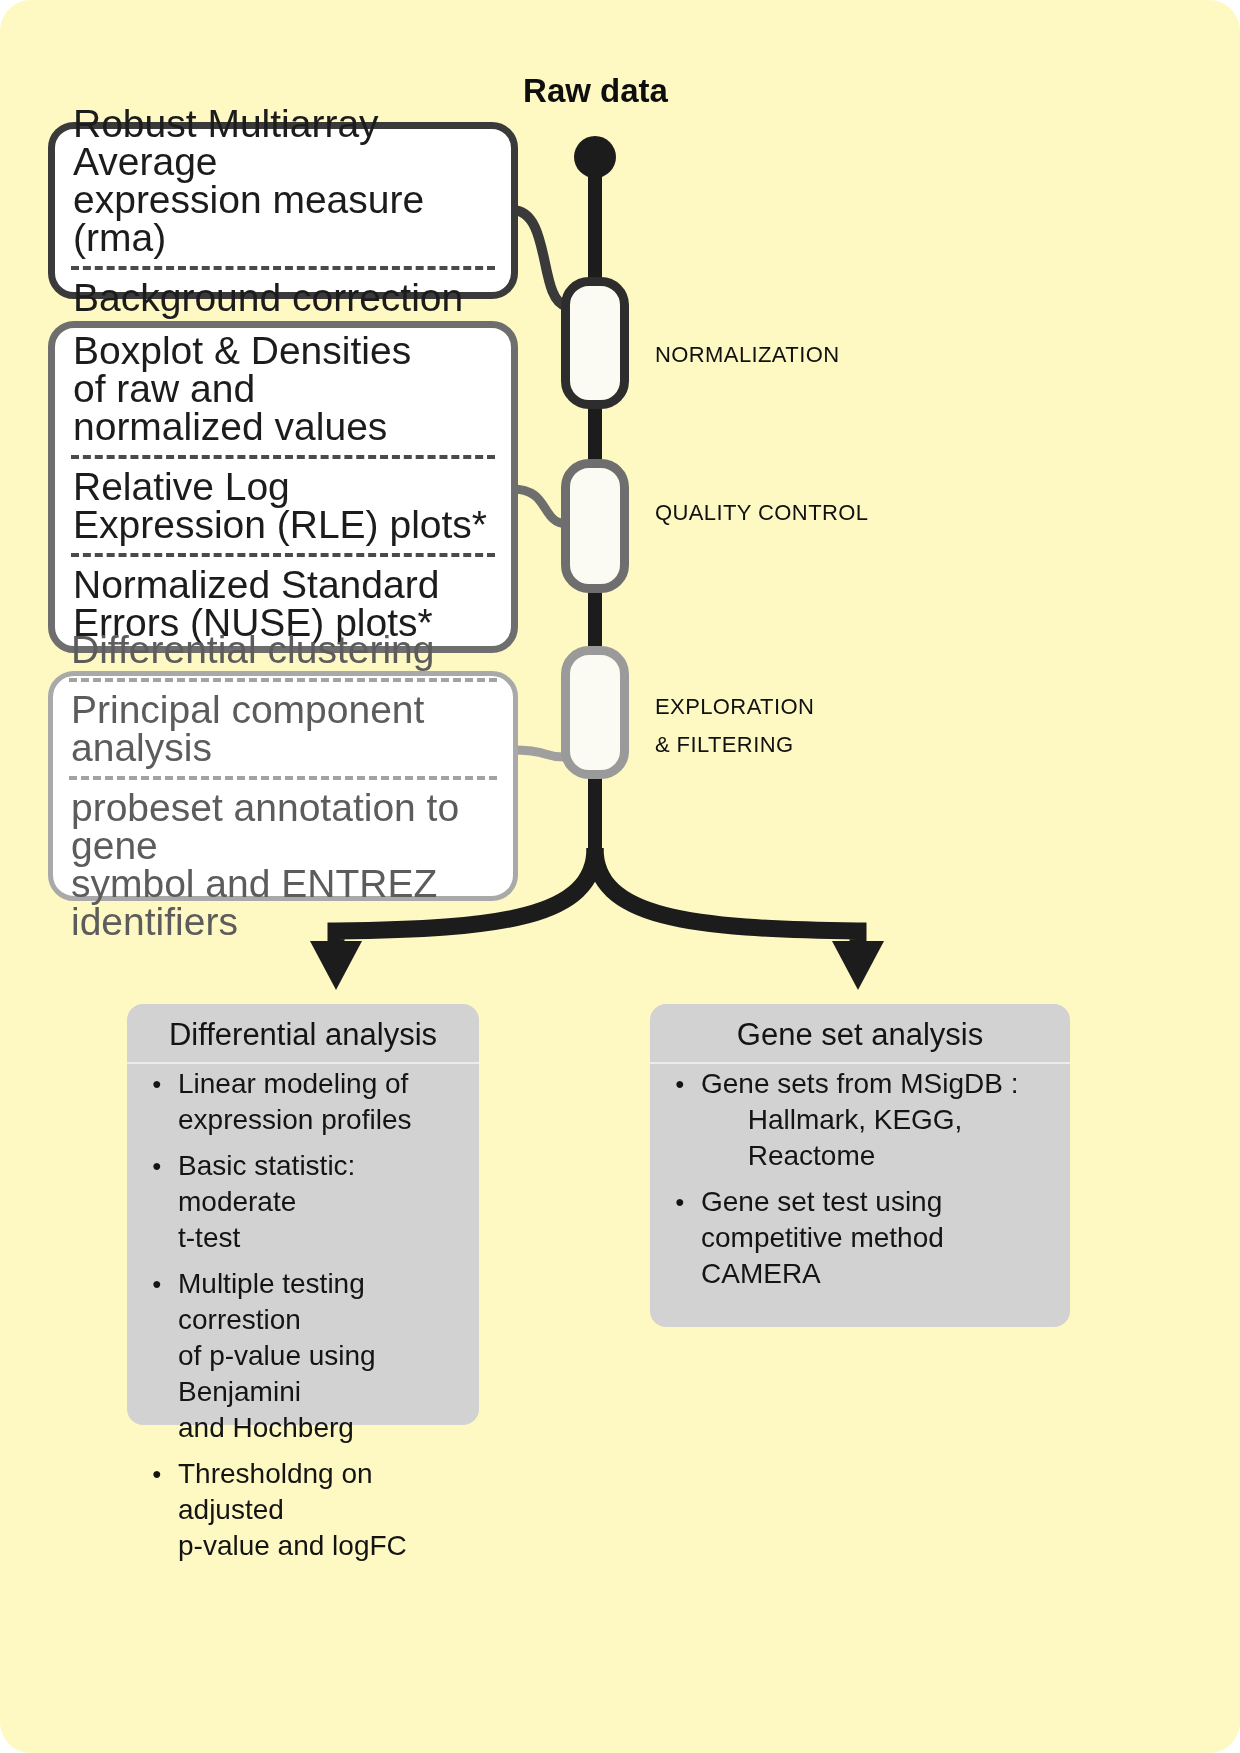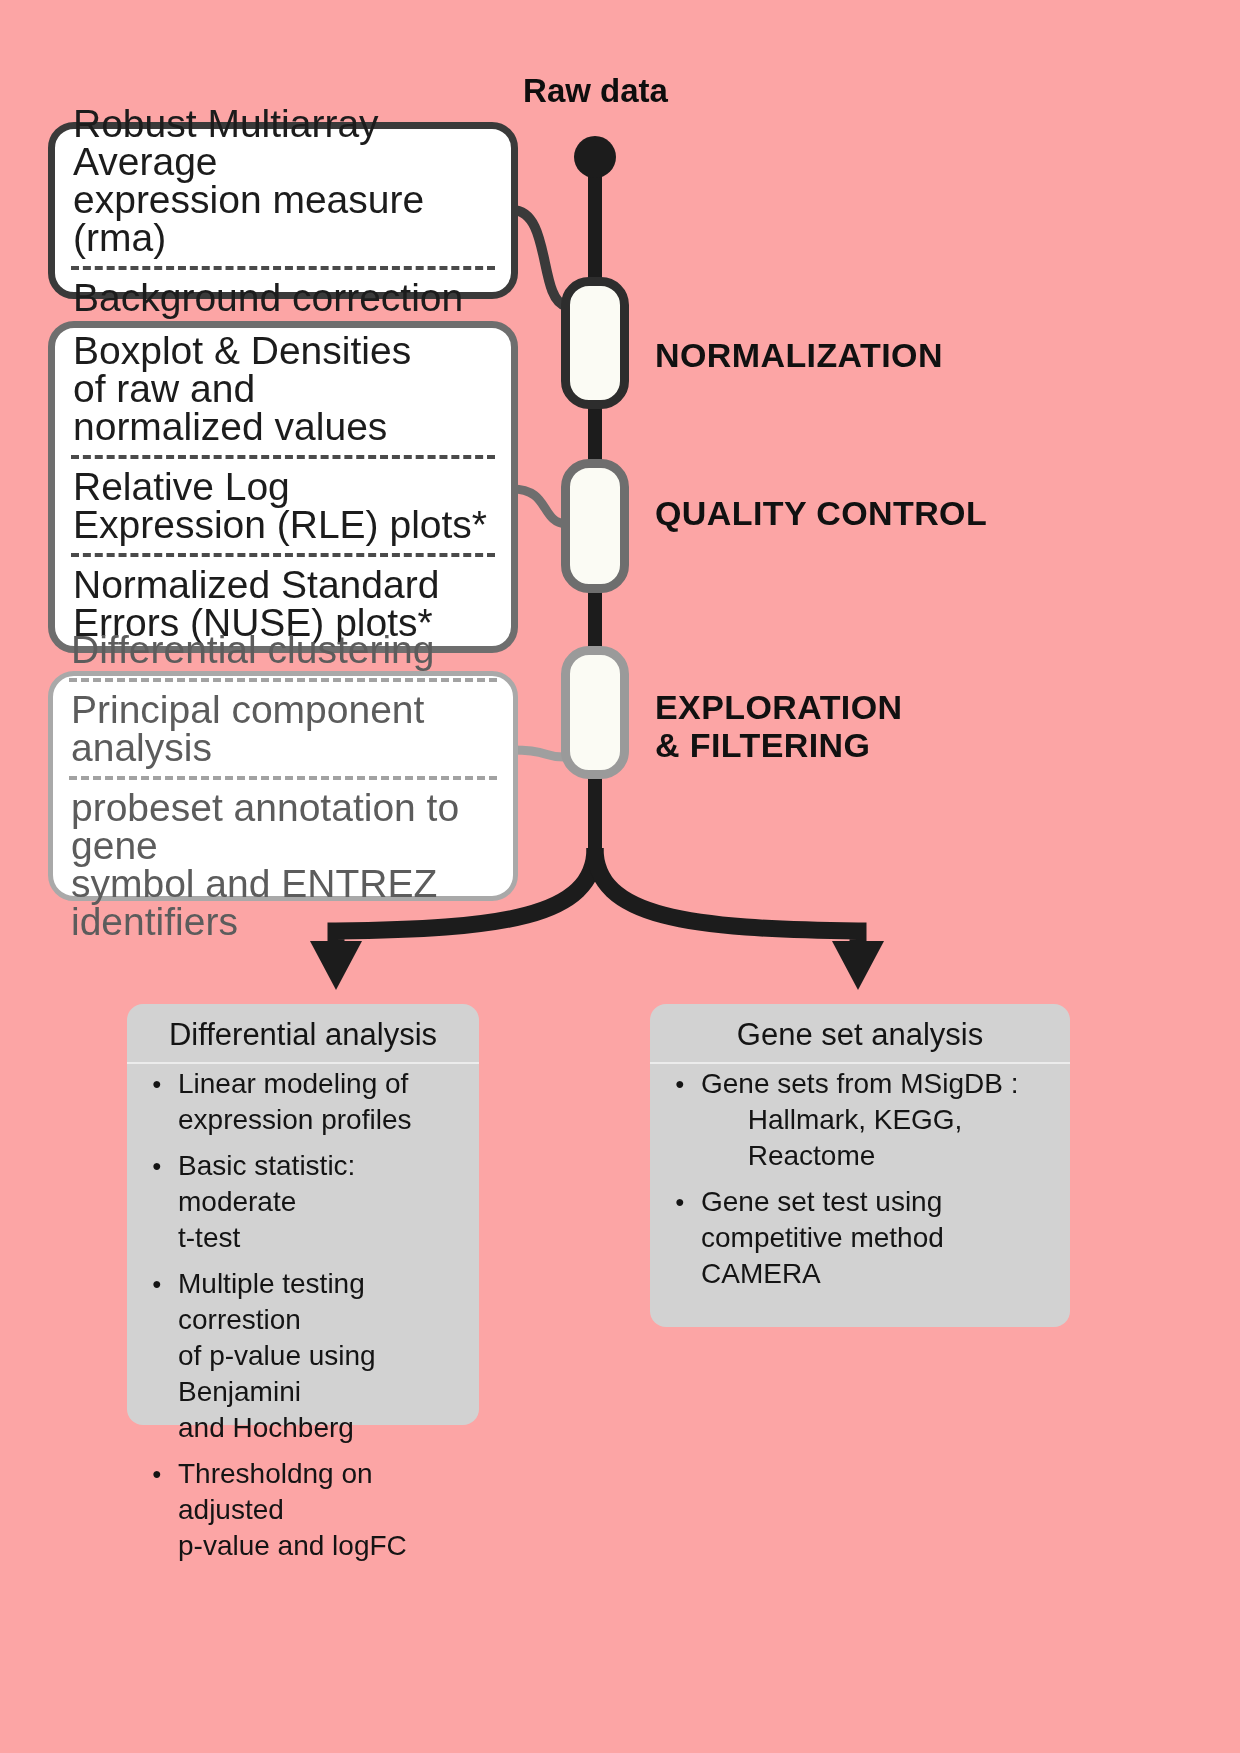--- a/index.html
+++ b/index.html
@@ -1,18 +1,18 @@
 <!DOCTYPE html>
 <html><head>
 <meta charset="utf-8">
 <style>
   * { margin:0; padding:0; box-sizing:border-box; }
   html,body { background:#ffffff; }
   body { font-family:"Liberation Sans","DejaVu Sans",sans-serif; color:#1a1a1a; }
-  .canvas { position:relative; width:1240px; height:1753px; background:#fca5a5; overflow:hidden; }
+  .canvas { position:relative; width:1240px; height:1753px; background:#fef9c3; overflow:hidden;border-radius:31px; }
 
   .flow-svg { position:absolute; left:0; top:0; }
 
   .raw-data-label { position:absolute; left:498px; top:72px; width:195px; text-align:center;
     font-size:33px; font-weight:bold; color:#0e0e0e; }
 
   .stage-box { position:absolute; left:48px; width:470px; background:#ffffff;
     display:flex; flex-direction:column; justify-content:center; padding:6px 14px; }
   .box1 { top:122px; height:177px; border:7px solid #3a3a3a; border-radius:26px; }
   .box2 { top:321px; height:332px; border:7px solid #6e6e6e; border-radius:26px; }
@@ -21,21 +21,21 @@
   .box-item { font-size:39px; line-height:38px; padding:6px 4px; white-space:pre-line; color:#1c1c1c; }
   .box3 .box-item { color:#5c5c5c; }
   .dash-divider { border-top:4px dashed #4a4a4a; margin:3px 2px; }
   .box3 .dash-divider { border-top-color:#a2a2a2; }
 
   .node { position:absolute; width:68px; background:#fbfbf4; border-radius:28px; }
   .node1 { left:561px; top:277px; height:132px; border:9px solid #2d2d2d; }
   .node2 { left:561px; top:459px; height:134px; border:9px solid #6e6e6e; }
   .node3 { left:561px; top:646px; height:133px; border:9px solid #9a9a9a; }
 
-  .stage-label { position:absolute; left:655px; font-size:34px; font-weight:bold; color:#111111;
+  .stage-label { position:absolute; left:655px; font-size:22px; font-weight:normal; color:#111111;
     white-space:pre-line; line-height:38px; letter-spacing:0.4px; }
   .label1 { top:336px; }
   .label2 { top:494px; }
   .label3 { top:688px; }
 
   .branch-box { position:absolute; background:#d2d2d2; border-radius:16px; color:#1a1a1a; }
   .branch-left  { left:127px; top:1004px; width:352px; height:421px; }
   .branch-right { left:650px; top:1004px; width:420px; height:323px; }
   .branch-title { text-align:center; font-size:31px; padding:13px 6px 9px; border-bottom:2px solid #ececec; color:#141414; }
   .bullets { list-style:none; padding:2px 14px 0 24px; }

